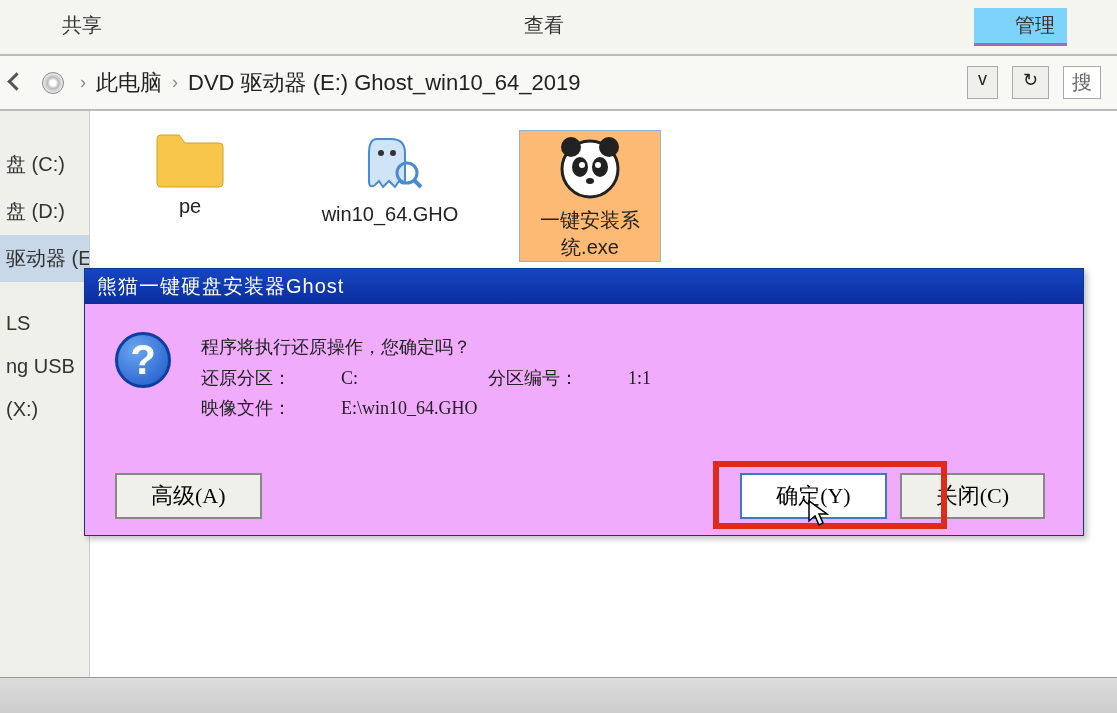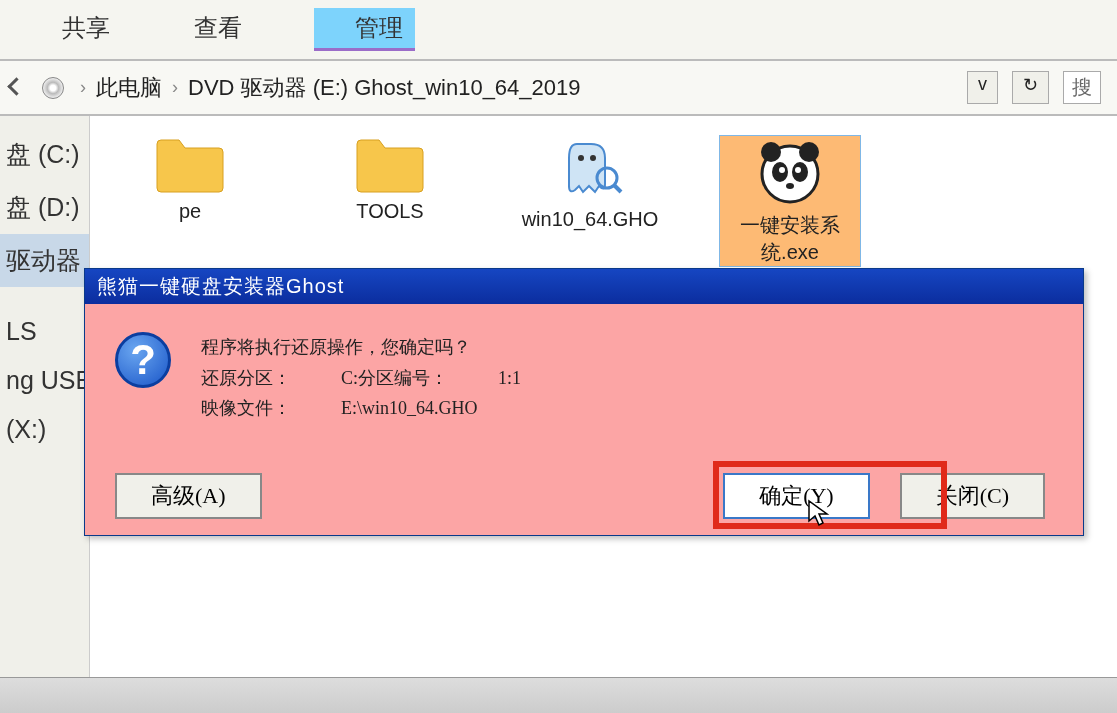--- a/index.html
+++ b/index.html
@@ -10,22 +10,23 @@
       height: 713px;
       overflow: hidden;
       position: relative;
     }
     .ribbon-tabs {
       display: flex;
       gap: 60px;
       padding: 8px 50px;
       border-bottom: 2px solid #bbb;
       background: #f5f5f0;
-      font-size: 24px;
+      font-size: 20px;
       color: #333;
+      justify-content: space-between;
     }
     .ribbon-tabs .tab { padding: 4px 12px; cursor: pointer; }
     .ribbon-tabs .tab.active {
       background: #7dd3fc;
       border-bottom: 3px solid #9a6cc8;
       padding-left: 41px;
     }
     .address-bar {
       display: flex;
       align-items: center;
@@ -64,23 +65,23 @@
       font-size: 20px; min-width: 30px; color: #666;
     }
     .content-area {
       display: flex;
       height: calc(100% - 110px);
     }
     .sidebar {
       width: 90px;
       background: #f0f0ea;
       border-right: 1px solid #ccc;
-      font-size: 25px;
+      font-size: 20px;
       color: #333;
-      padding-top: 12px;
+      padding-top: 30px;
     }
     .sidebar .sb-item {
       padding: 10px 6px;
       white-space: nowrap;
       overflow: hidden;
     }
     .sidebar .sb-item.selected { background: #c8d8e8; }
     .files-pane {
       flex: 1;
       background: #fff;
@@ -96,21 +97,21 @@
     }
     .file-item.selected { background: #fdba74; outline: 1px solid #7fb7e6; }
     .folder-svg { width: 70px; height: 58px; }
     .gho-svg { width: 66px; height: 66px; }
     .panda-svg { width: 70px; height: 70px; }
     .dialog {
       position: absolute;
       left: 84px; top: 268px;
       width: 1000px; height: 268px;
       border: 1px solid #0a3a8a;
-      background: #fca5a5;
+      background: #f0abfc;
       box-shadow: 3px 3px 6px rgba(0,0,0,0.25);
     }
     .dialog-title {
       background: linear-gradient(#1646c2, #0b2d9e);
       color: #fff;
       font-size: 20px;
       padding: 4px 12px;
       letter-spacing: 1px;
     }
     .dialog-body {
@@ -122,21 +123,21 @@
       width: 56px; height: 56px; border-radius: 50%;
       background: radial-gradient(circle at 35% 30%, #6aa6f0, #1a56c8);
       border: 3px solid #0b3ea0;
       color: #fff; font-size: 42px; font-weight: bold;
       display: flex; align-items: center; justify-content: center;
       flex-shrink: 0;
     }
     .dialog-text { font-size: 18px; color: #222; line-height: 1.7; font-family: "SimSun", serif; }
     .dialog-text .row { display: flex; }
     .dialog-text .lbl { min-width: 140px; }
-    .dialog-text .lbl2 { min-width: 140px; }
+    .dialog-text .lbl2 { min-width: 140px; margin-left: 130px; }
     .dialog-buttons {
       position: absolute;
       bottom: 16px;
       left: 0; right: 8px;
       display: flex;
       justify-content: space-between;
       padding: 0 30px;
     }
     .dlg-btn {
       border: 2px solid #888;
@@ -156,21 +157,21 @@
       left: 628px; bottom: 6px;
       width: 234px; height: 68px;
       pointer-events: none;
     }
     .cursor {
       position: absolute;
       left: 722px; bottom: 6px;
       width: 24px; height: 30px;
       pointer-events: none;
     }
-    .right-group { display: flex; gap: 30px; }
+    .right-group { display: flex; gap: 13px; }
 
     .bottom-bar {
       position: absolute;
       left: 0; right: 0; bottom: 0;
       height: 36px;
       background: linear-gradient(#ddd, #ccc);
       border-top: 1px solid #999;
     }
   </style>
 </head>
@@ -209,26 +210,20 @@
 
   <div class="files-pane">
 
     <div class="file-item">
       <svg class="folder-svg" viewBox="0 0 70 58">
         <path d="M2 12 L2 52 Q2 56 6 56 L64 56 Q68 56 68 52 L68 16 Q68 12 64 12 L30 12 L24 4 L6 4 Q2 4 2 8 Z" fill="#f7c64b" stroke="#d8a020" stroke-width="1"></path>
       </svg>
       <span>pe</span>
     </div>
 
-    <div class="file-item">
-      <svg class="folder-svg" viewBox="0 0 70 58">
-        <path d="M2 12 L2 52 Q2 56 6 56 L64 56 Q68 56 68 52 L68 16 Q68 12 64 12 L30 12 L24 4 L6 4 Q2 4 2 8 Z" fill="#f7c64b" stroke="#d8a020" stroke-width="1"></path>
-      </svg>
-      <span>TOOLS</span>
-    </div>
 
     <div class="file-item">
       <svg class="gho-svg" viewBox="0 0 66 66">
         <path d="M20 8 Q12 8 12 22 L12 50 Q12 58 18 54 L22 50 L26 56 L32 50 L38 56 L42 50 Q48 56 48 48 L48 22 Q48 8 34 8 Z" fill="#cfe4f5" stroke="#4a8ad0" stroke-width="2"></path>
         <circle cx="24" cy="22" r="3" fill="#333"></circle>
         <circle cx="36" cy="22" r="3" fill="#333"></circle>
         <circle cx="50" cy="42" r="10" fill="none" stroke="#4a8ad0" stroke-width="3"></circle>
         <line x1="57" y1="49" x2="64" y2="56" stroke="#4a8ad0" stroke-width="4"></line>
       </svg>
       <span>win10_64.GHO</span>

